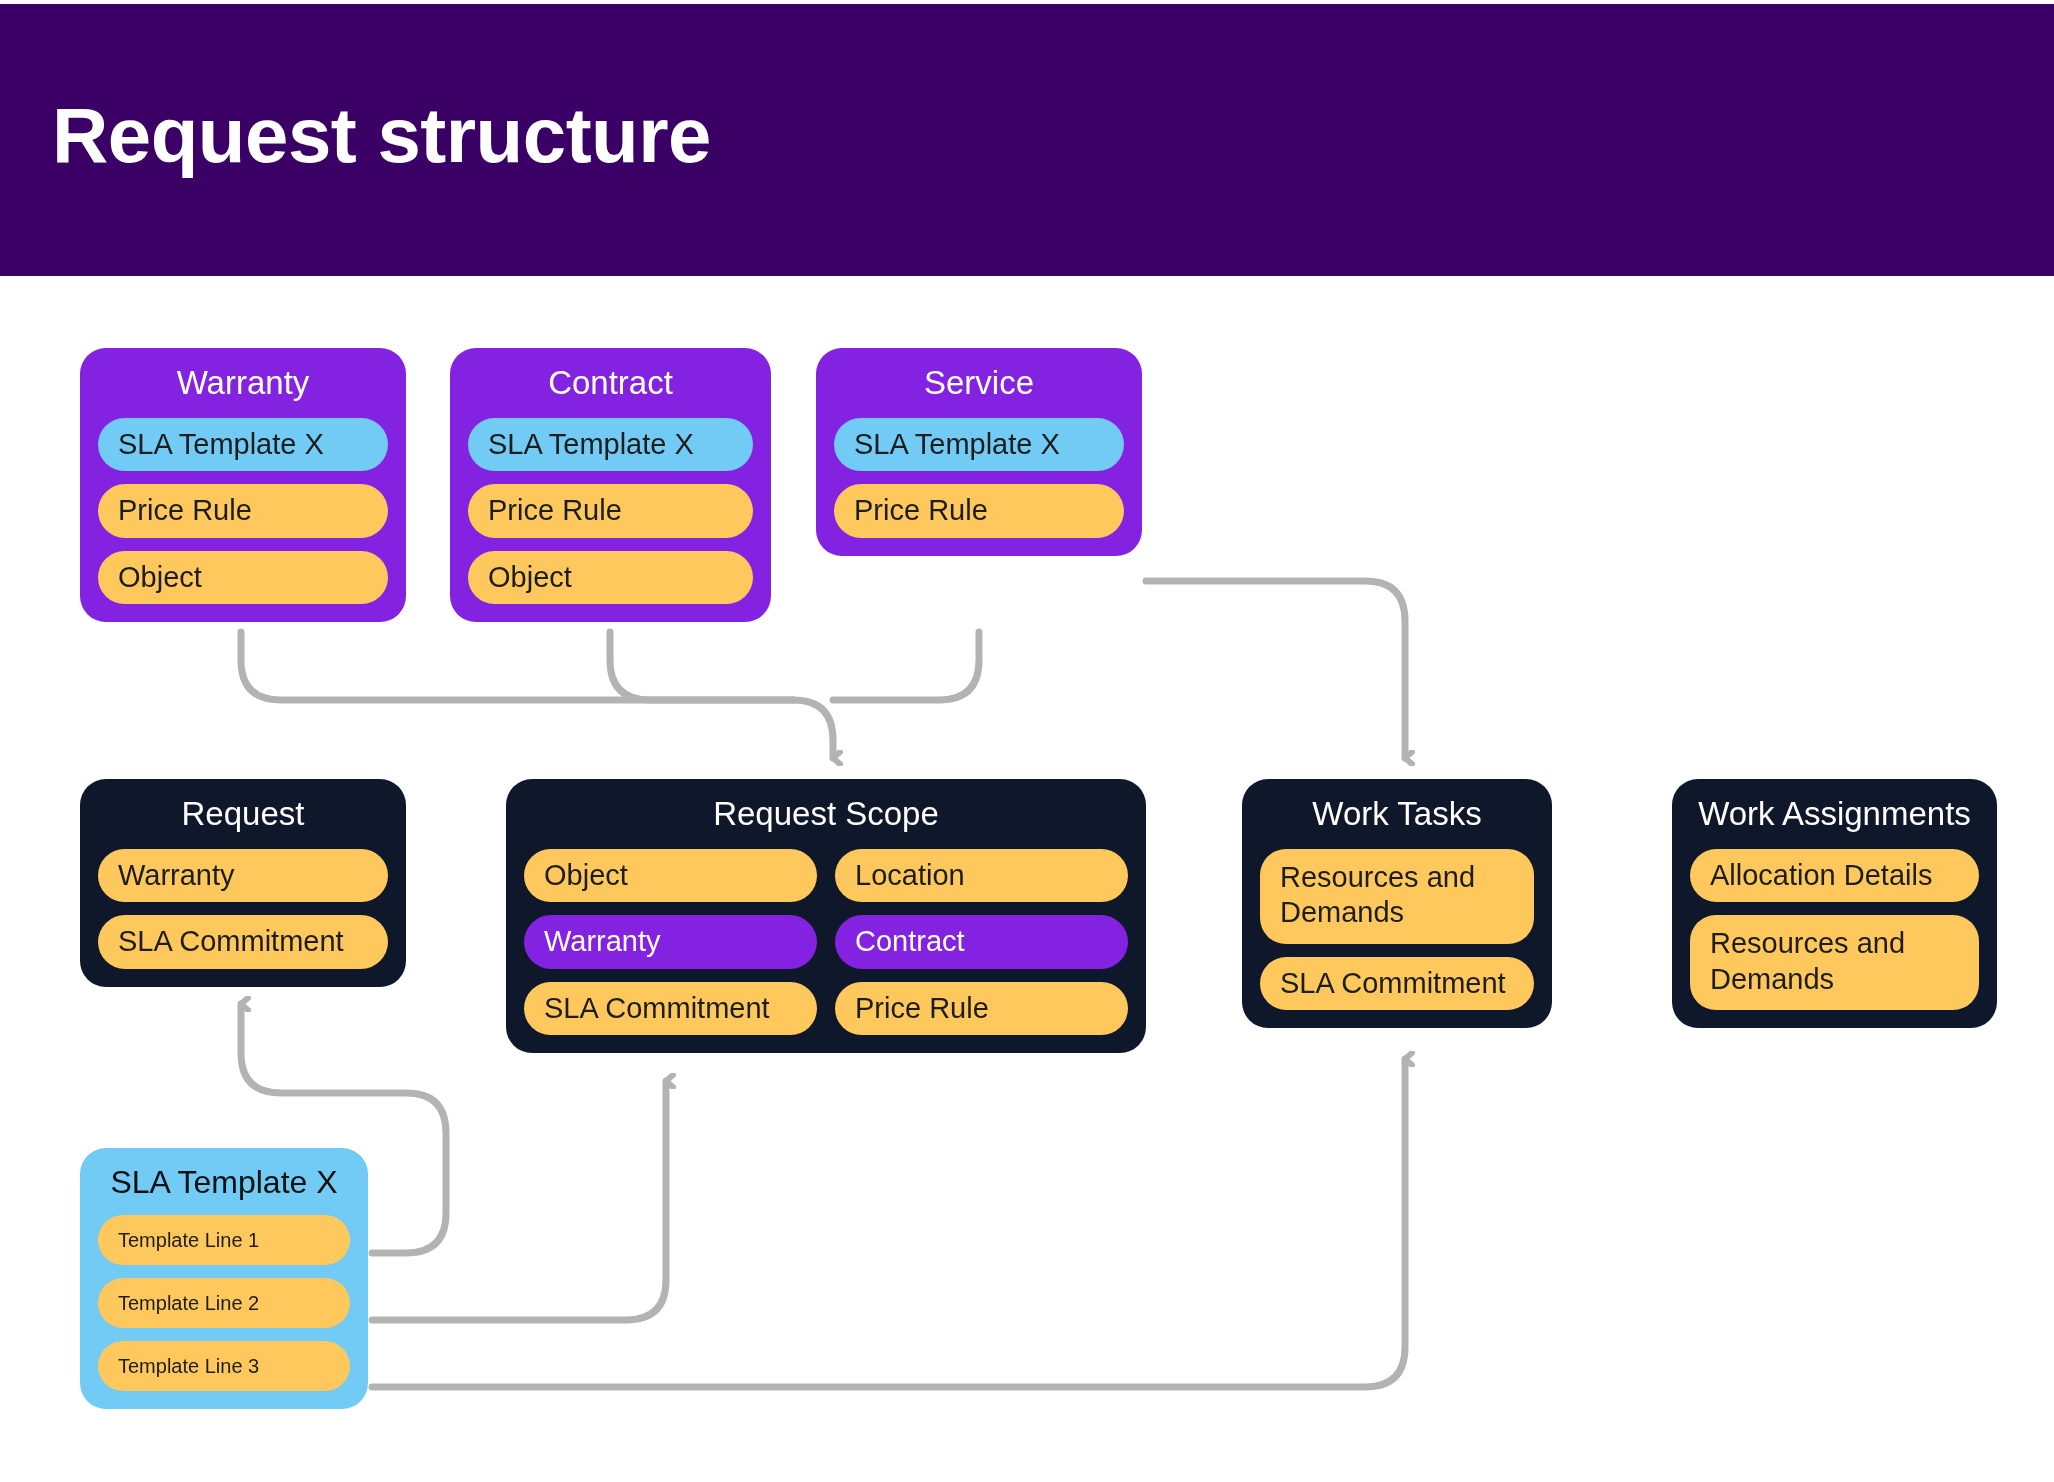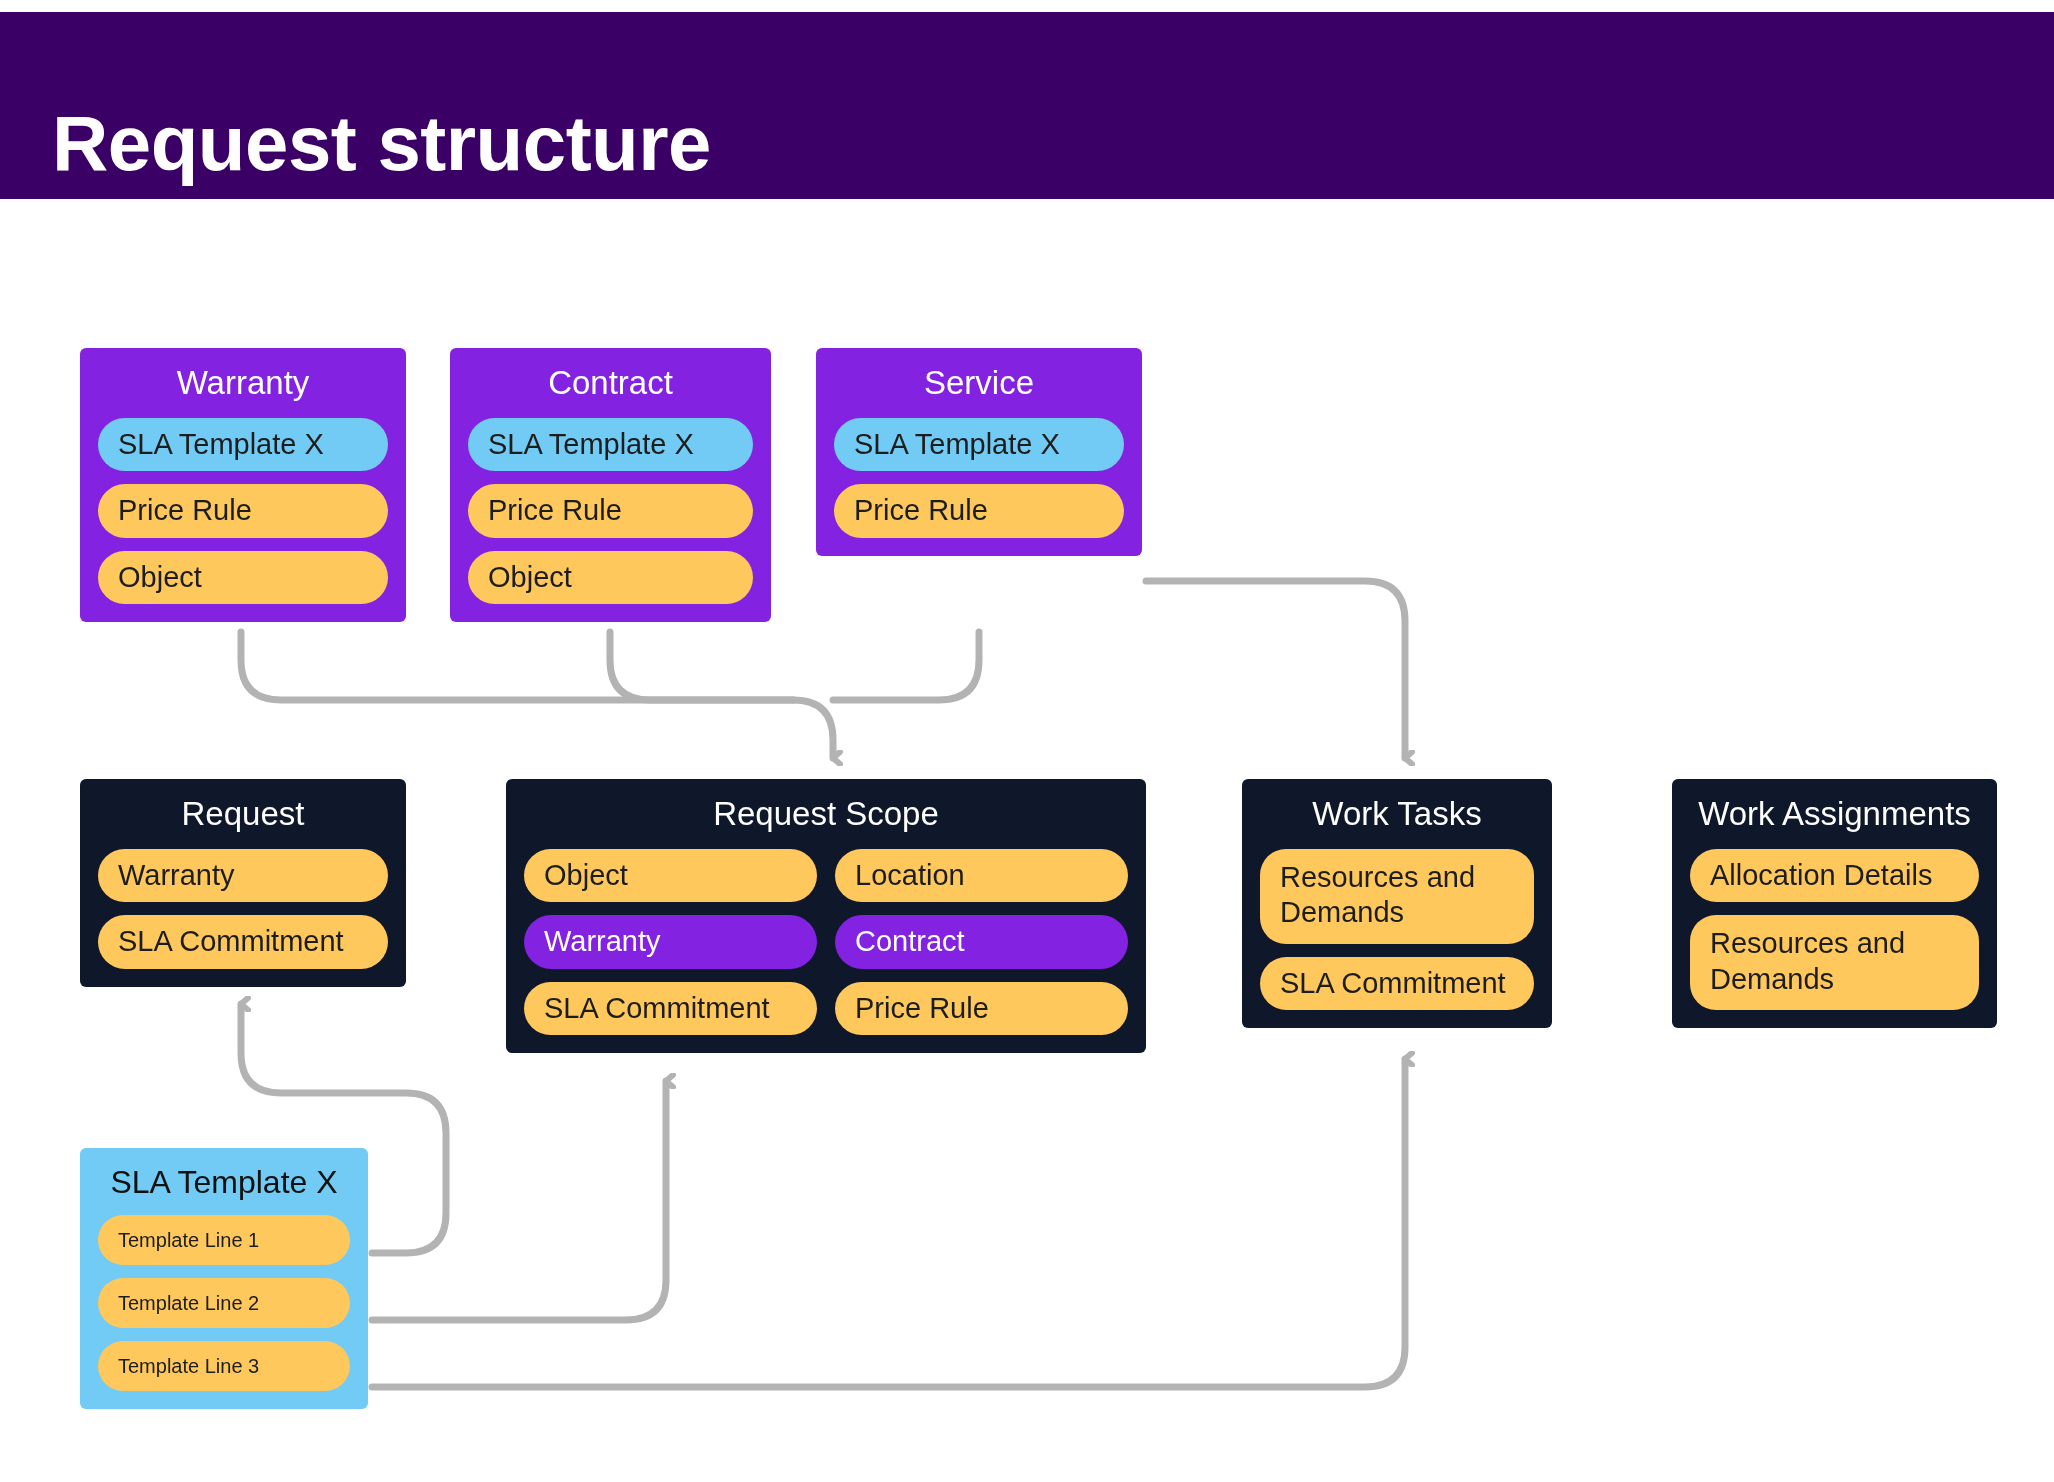--- a/index.html
+++ b/index.html
@@ -13,23 +13,23 @@
     height: 1482px;
     position: relative;
     overflow: hidden;
     font-family: "Liberation Sans", sans-serif;
     -webkit-font-smoothing: antialiased;
   }
 
   
   #header-band {
     position: absolute;
-    left: 0; top: 12px;
-    width: 2054px;
-    height: 187px;
+    left: 0; top: 4px;
+    width: 2054px;
+    height: 272px;
     background: #3a0066;
   }
   #page-title {
     position: absolute;
     left: 52px;
     top: 86px;
     font-size: 78px;
     font-weight: bold;
     color: #ffffff;
     letter-spacing: -0.5px;
@@ -48,21 +48,21 @@
     left: 0; top: 0;
     width: 2054px;
     height: 1482px;
     pointer-events: none;
   }
 
   
   .card {
     position: absolute;
     box-sizing: border-box;
-    border-radius: 6px;
+    border-radius: 26px;
     padding: 16px 18px 18px 18px;
     display: flex;
     flex-direction: column;
     align-items: stretch;
   }
   .card.purple  { background: #8322e0; }
   .card.deep    { background: #0f172a; }
   .card.blue    { background: #72cbf4; }
 
   .card-title {

